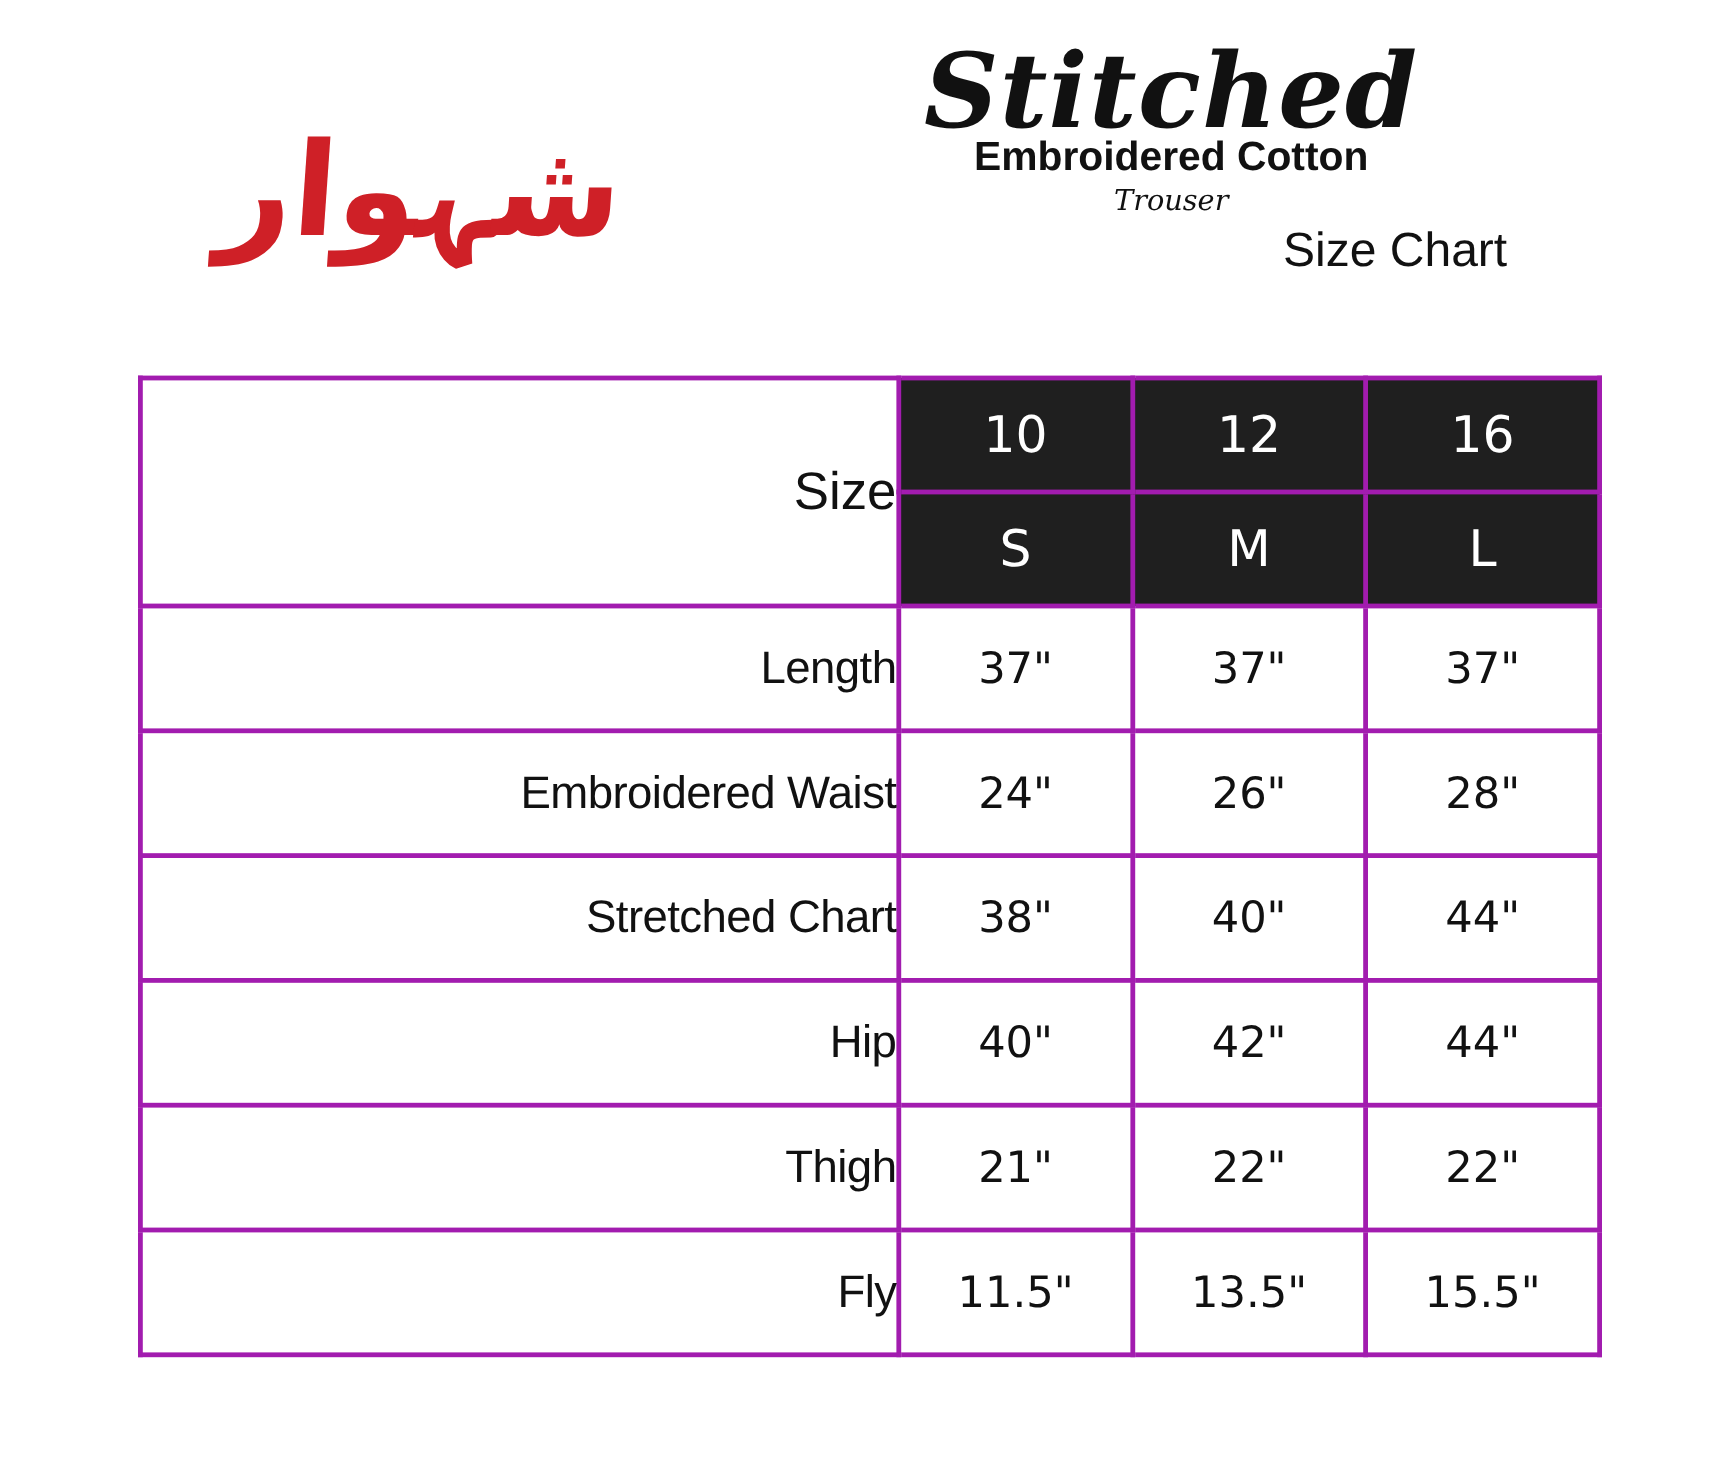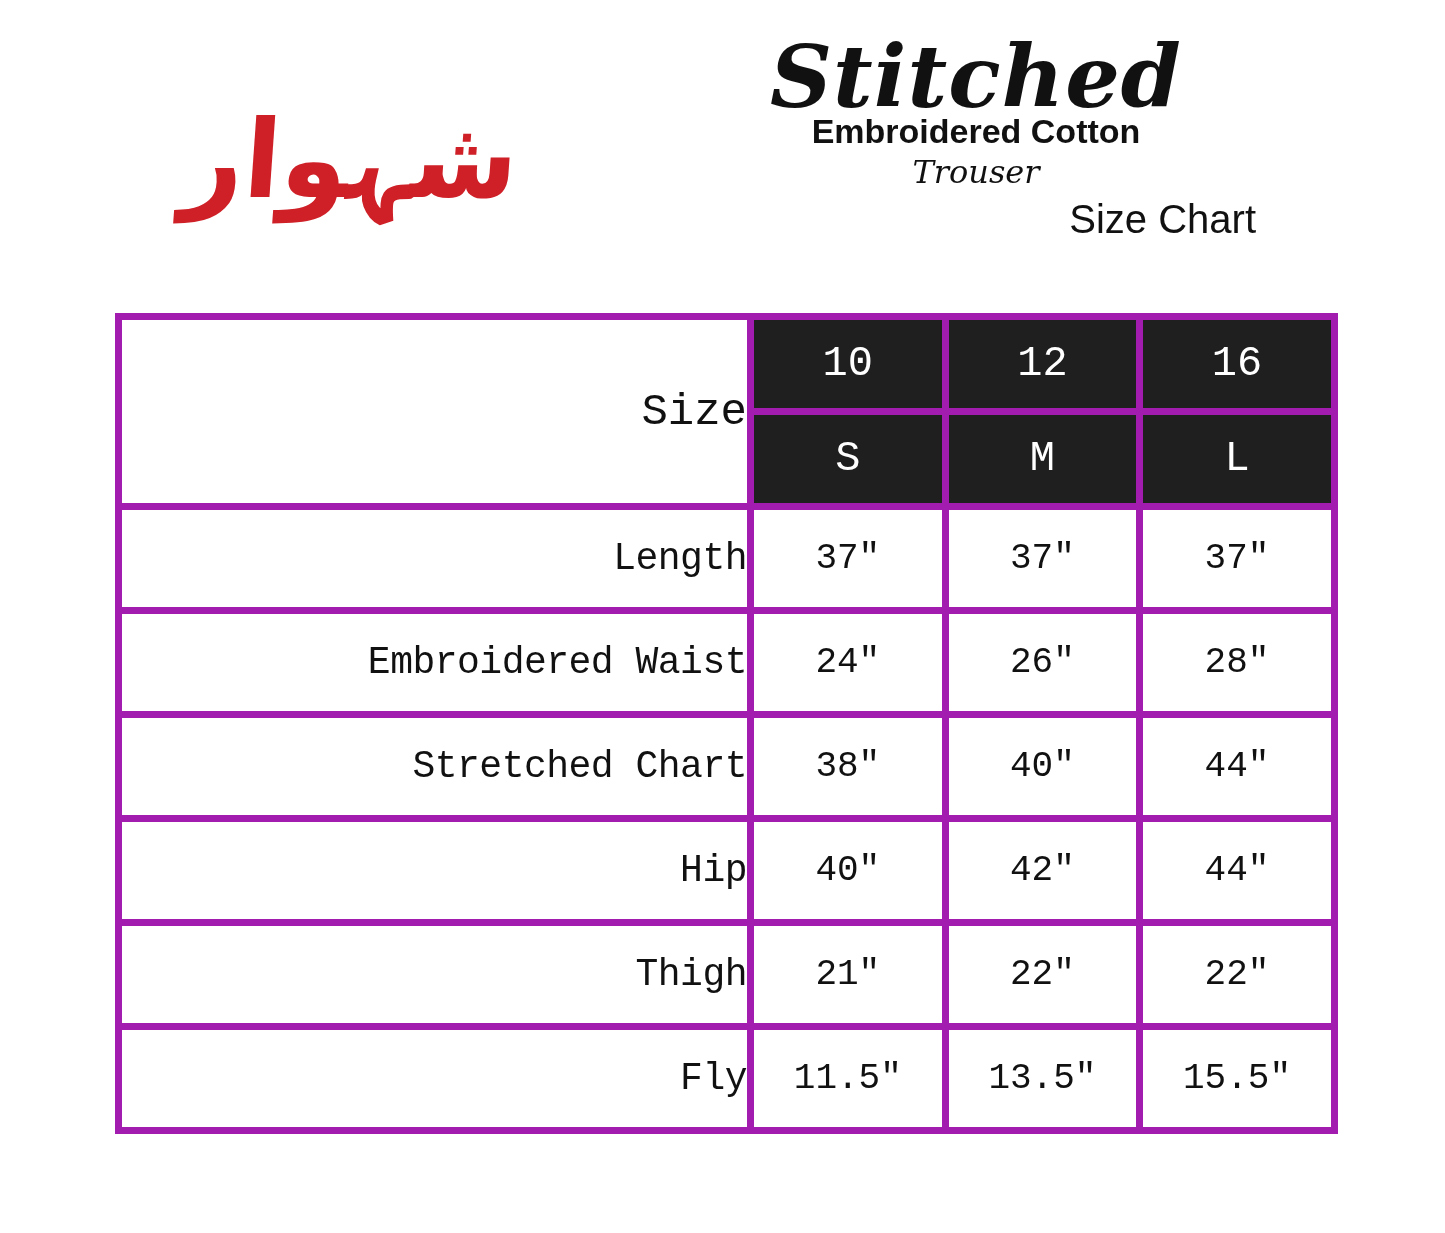--- a/index.html
+++ b/index.html
@@ -72,21 +72,21 @@
     font-family: "Liberation Sans", sans-serif;
     font-weight: bold;
     font-size: 34px;
     letter-spacing: 0px;
     margin-top: -6px;
     color: #111111;
   }
   .title-item {
     font-family: "DejaVu Serif", serif;
     font-style: italic;
-    font-size: 32px;
+    font-size: 24px;
     margin-top: 2px;
     color: #111111;
   }
   .title-chart {
     font-family: "Liberation Sans", sans-serif;
     font-size: 40px;
     margin-top: 6px;
     color: #111111;
     text-align: right;
   }
@@ -97,24 +97,23 @@
     left: 115px;
     top: 313px;
     width: 1216px;
   }
   table.size-chart {
     border-collapse: collapse;
     width: 1216px;
     table-layout: fixed;
   }
   table.size-chart td, table.size-chart th {
-    border: 7px solid #a21caf;
+    border: 4px solid #a21caf;
     padding: 0;
     box-sizing: border-box;
-    font-family: Liberation Mono, monospace;
   }
   col.label-col { width: 632px; }
   col.val-col { width: 194.6px; }
 
   .cell-label {
     font-size: 38px;
     font-weight: normal;
     text-align: right;
     padding-left: 36px;
     color: #111111;

